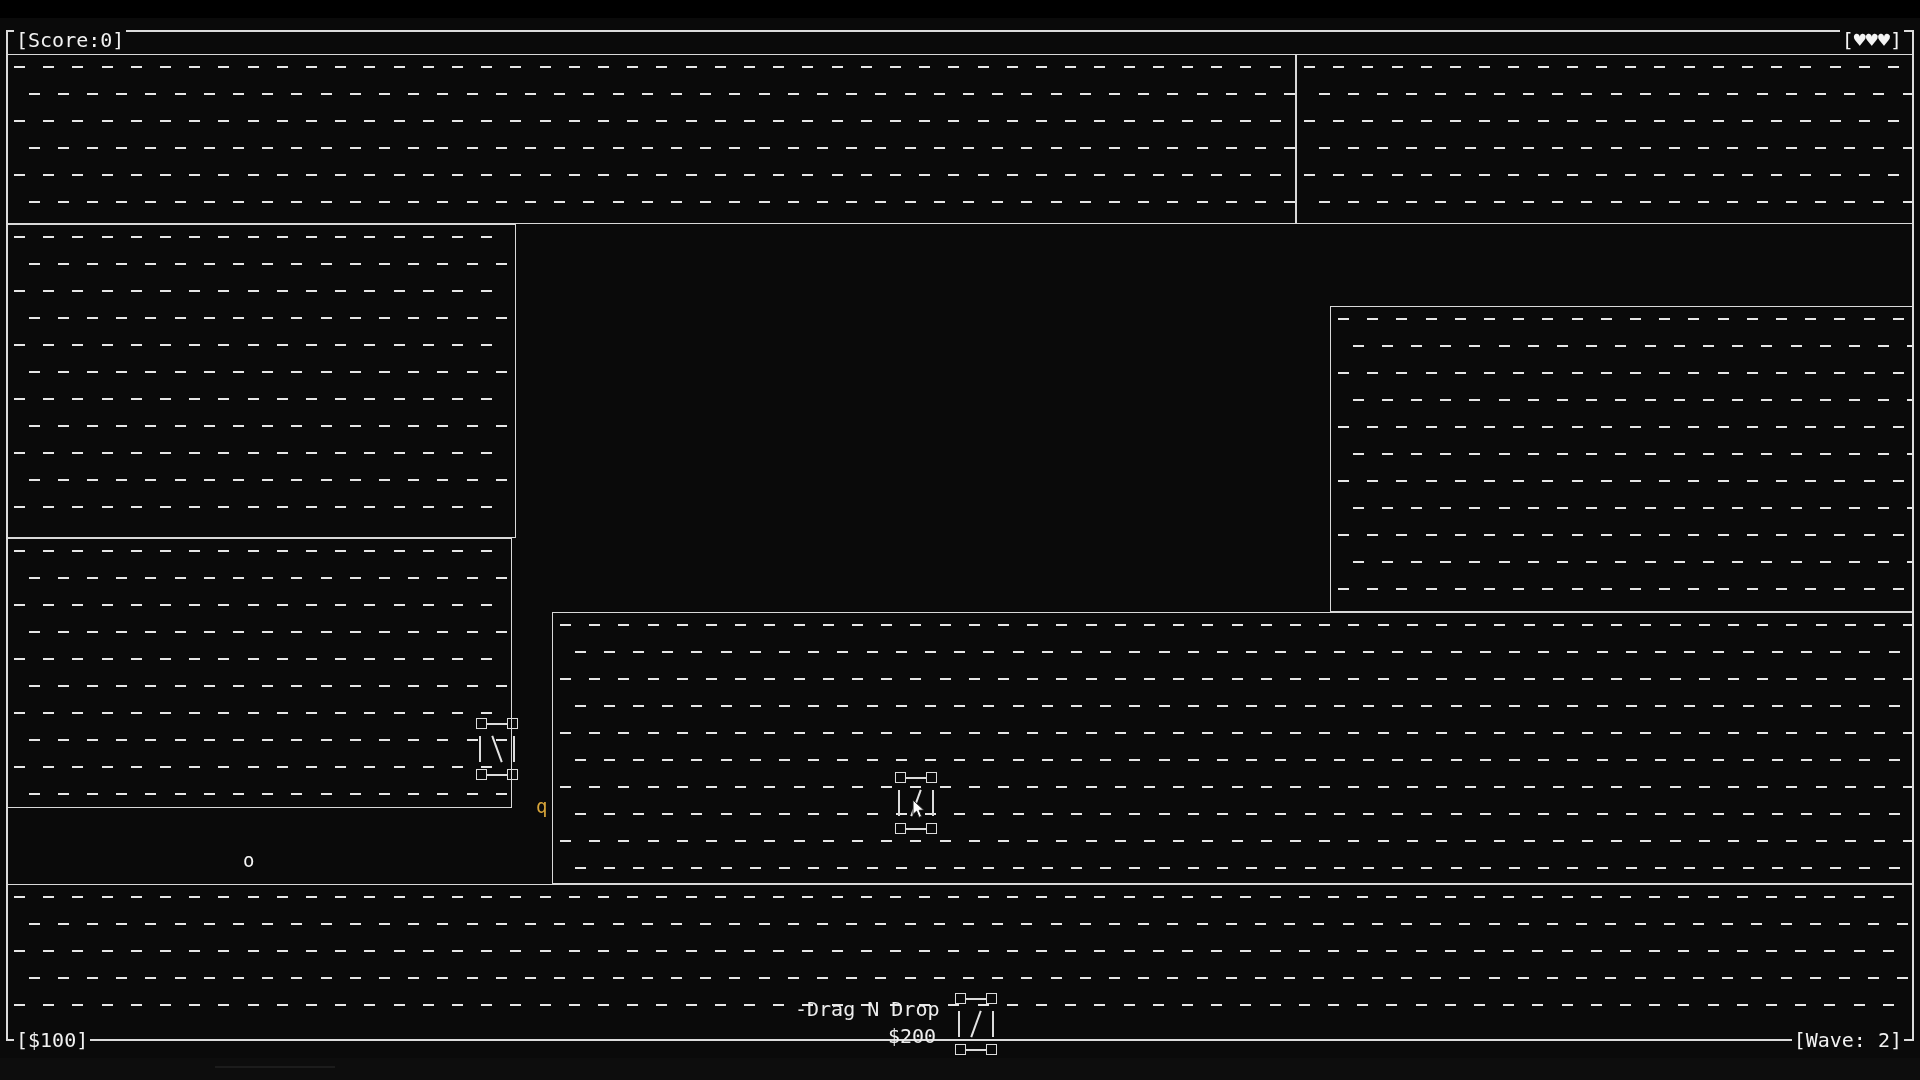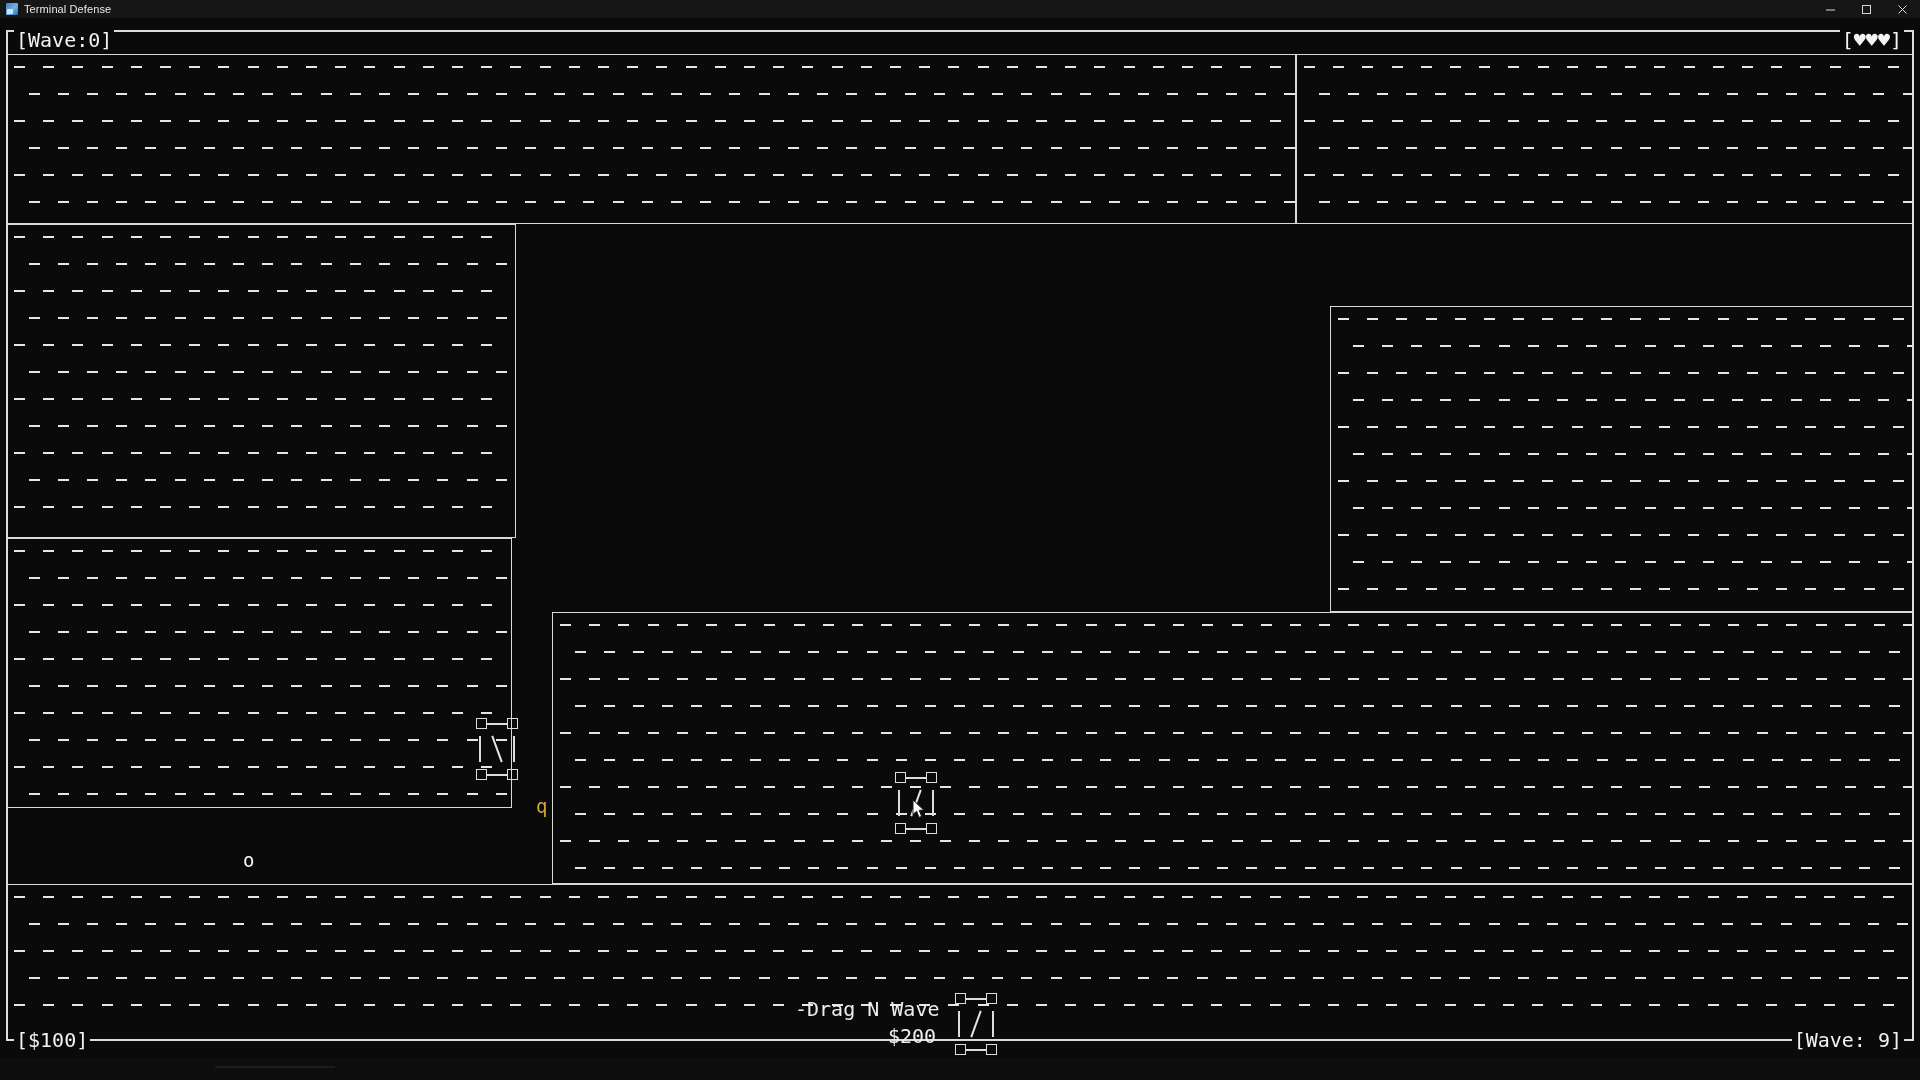--- a/index.html
+++ b/index.html
@@ -115,44 +115,20 @@
   #taskbar-item {
     position:absolute; left:215px; top:8px; width:120px; height:14px;
     border-top:2px solid #1c1c1c;
   }
 </style>
 </head>
 <body>
 
 <div id="window">
 
-  <div id="titlebar">
-    <div id="titlebar-left">
-      <span id="app-icon"></span>
-      <span id="app-title">Terminal Defense</span>
-    </div>
-    <div id="window-controls">
-      <div class="wc">
-        <svg width="11" height="11" viewBox="0 0 11 11">
-          <line x1="1" y1="6" x2="10" y2="6" stroke="#d8d8d8" stroke-width="1"></line>
-        </svg>
-      </div>
-      <div class="wc">
-        <svg width="11" height="11" viewBox="0 0 11 11">
-          <rect x="1.5" y="1.5" width="8" height="8" fill="none" stroke="#d8d8d8" stroke-width="1"></rect>
-        </svg>
-      </div>
-      <div class="wc">
-        <svg width="11" height="11" viewBox="0 0 11 11">
-          <line x1="1.5" y1="1.5" x2="9.5" y2="9.5" stroke="#d8d8d8" stroke-width="1"></line>
-          <line x1="9.5" y1="1.5" x2="1.5" y2="9.5" stroke="#d8d8d8" stroke-width="1"></line>
-        </svg>
-      </div>
-    </div>
-  </div>
 
   <div id="game">
 
     <div id="zones-layer">
         <div class="zone" style="left: 6px; top: 36px; width: 1290px; height: 170px;">
           <div class="zone-border"></div>
           <span class="dash" style="left: 8px; top: 12px;"></span>
           <span class="dash" style="left: 37.2px; top: 12px;"></span>
           <span class="dash" style="left: 66.4px; top: 12px;"></span>
           <span class="dash" style="left: 95.6px; top: 12px;"></span>
@@ -1930,24 +1906,24 @@
         </div>
       </div>
 
     <div id="hud">
 
       <div class="hud-line" style="left:6px;  top:12px;  width:1.5px; height:1010px;"></div>
       <div class="hud-line" style="left:1912px;top:12px;  width:1.5px; height:1010px;"></div>
       <div class="hud-line" style="left:6px;  top:12px;  width:1908px; height:1.5px;"></div>
       <div class="hud-line" style="left:6px;  top:1021px;width:1908px; height:1.5px;"></div>
 
-      <span class="hud-text" id="score" style="left:14px; top:12px; background:#0a0a0a; padding:0 2px;">[Wave:0]</span>
+      <span class="hud-text" id="score" style="left:14px; top:12px; background:#0a0a0a; padding:0 2px;">[Score:0]</span>
       <span class="hud-text" id="hearts" style="right:16px; top:12px; background:#0a0a0a; padding:0 2px;">[♥♥♥]</span>
       <span class="hud-text" id="money" style="left:14px; top:1012px; background:#0a0a0a; padding:0 2px;">[$100]</span>
-      <span class="hud-text" id="wave" style="right:16px; top:1012px; background:#0a0a0a; padding:0 2px;">[Wave: 9]</span>
+      <span class="hud-text" id="wave" style="right:16px; top:1012px; background:#0a0a0a; padding:0 2px;">[Wave: 2]</span>
     </div>
 
     <div id="towers-layer">
         <div class="tower" style="left: 474px; top: 700px; width: 46px; height: 62px;">
           <span class="t-node" style="left: 2px; top: 0px;"></span>
           <span class="t-node" style="left: 33px; top: 0px;"></span>
           <span class="t-node" style="left: 2px; top: 51px;"></span>
           <span class="t-node" style="left: 33px; top: 51px;"></span>
           <span class="t-hbar" style="left: 13px; top: 5px; width: 20px;"></span>
           <span class="t-hbar" style="left: 13px; top: 56px; width: 20px;"></span>
@@ -1967,21 +1943,21 @@
           <span class="t-turret" style="left: 22px; top: 17px; height: 28px; transform: rotate(20deg);"></span>
         </div>
       </div>
 
     <div id="entities-layer">
         <span class="entity enemy" style="left: 536px; top: 779px; color: rgb(216, 165, 58);">q</span>
         <span class="entity projectile" style="left: 243px; top: 833px; color: rgb(245, 245, 245);">o</span>
       </div>
 
     <div id="shop">
-      <span id="shop-label" style="left:795px; top:981px;">-Drag N Wave </span>
+      <span id="shop-label" style="left:795px; top:981px;">-Drag N Drop </span>
       <span id="shop-price" style="left:888px; top:1008px;">$200</span>
       <div id="shop-tower">
           <div class="tower" style="left: 953px; top: 975px; width: 46px; height: 62px;">
             <span class="t-node" style="left: 2px; top: 0px;"></span>
             <span class="t-node" style="left: 33px; top: 0px;"></span>
             <span class="t-node" style="left: 2px; top: 51px;"></span>
             <span class="t-node" style="left: 33px; top: 51px;"></span>
             <span class="t-hbar" style="left: 13px; top: 5px; width: 20px;"></span>
             <span class="t-hbar" style="left: 13px; top: 56px; width: 20px;"></span>
             <span class="t-vbar" style="left: 5px; top: 18px; height: 26px;"></span>

